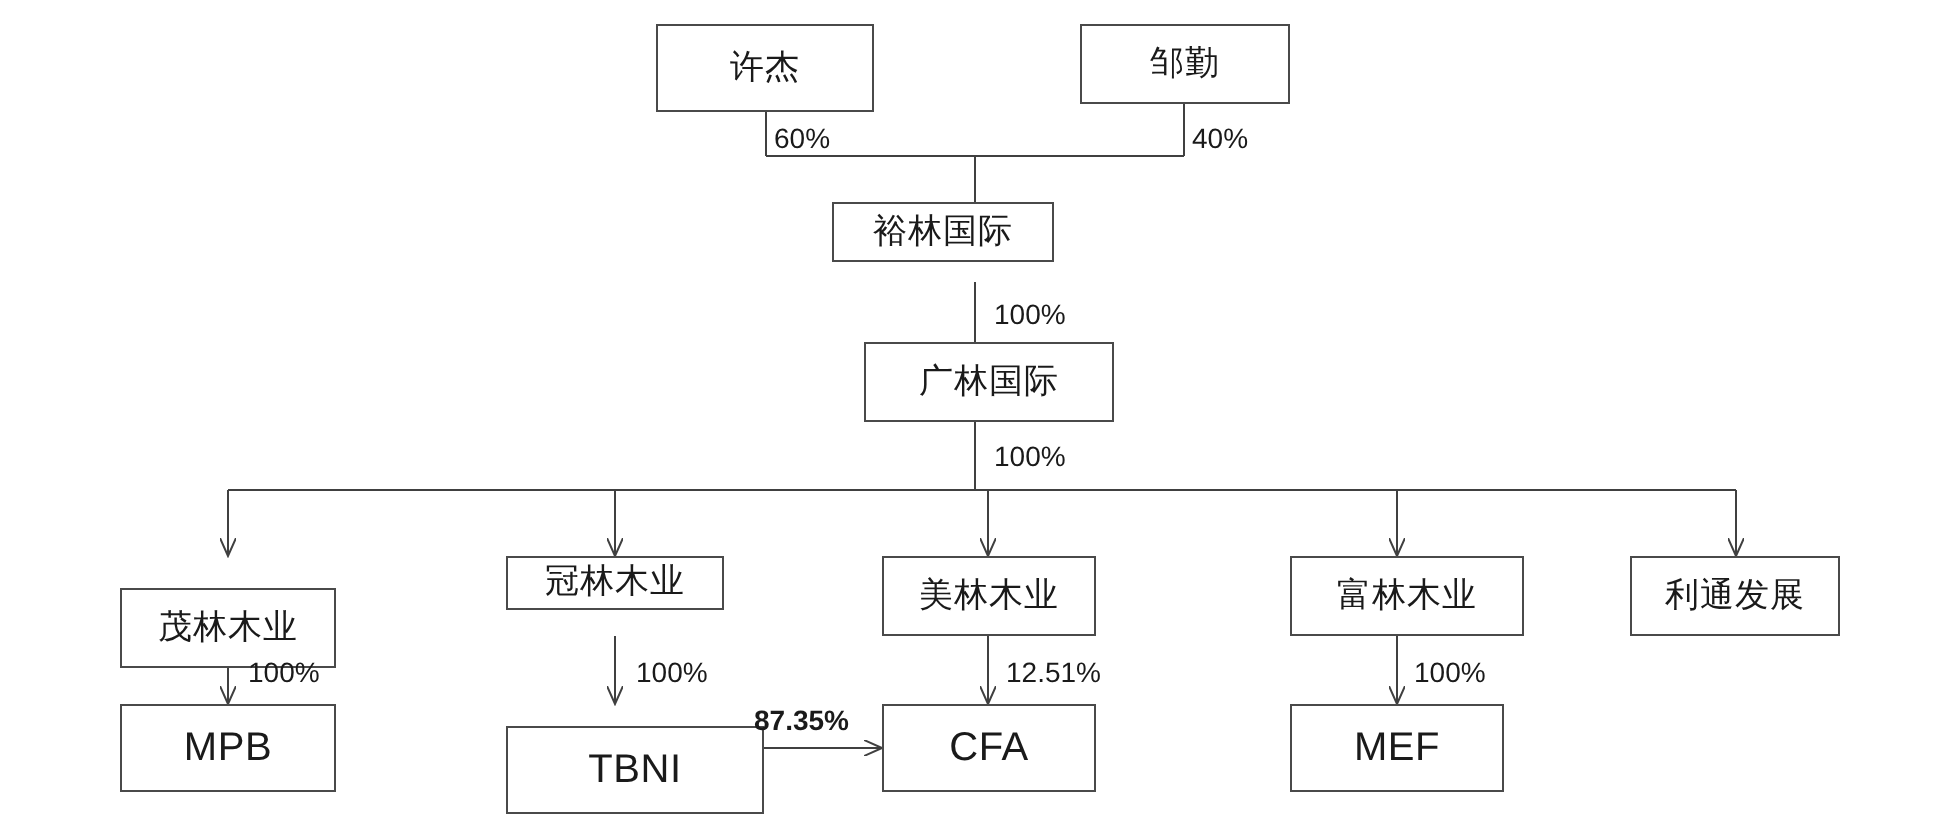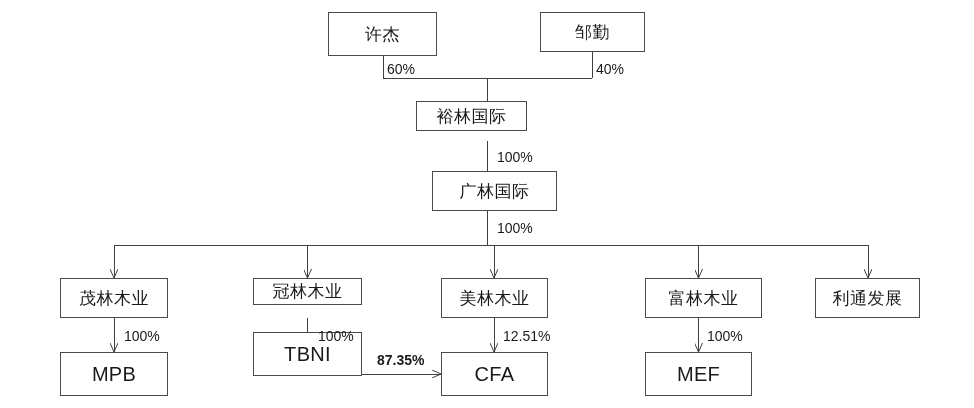--- a/index.html
+++ b/index.html
@@ -109,21 +109,21 @@
   </div>
 
   <div class="node-box node-cn" style="left:416px; top:101px; width:111px; height:30px;">
     <span class="node-label">裕林国际</span>
   </div>
 
   <div class="node-box node-cn" style="left:432px; top:171px; width:125px; height:40px;">
     <span class="node-label">广林国际</span>
   </div>
 
-  <div class="node-box node-cn" style="left:60px; top:278px; width:108px; height:40px;">
+  <div class="node-box node-cn" style="left:60px; top:294px; width:108px; height:40px;">
     <span class="node-label">茂林木业</span>
   </div>
 
   <div class="node-box node-cn" style="left:253px; top:278px; width:109px; height:27px;">
     <span class="node-label">冠林木业</span>
   </div>
 
   <div class="node-box node-cn" style="left:441px; top:278px; width:107px; height:40px;">
     <span class="node-label">美林木业</span>
   </div>
@@ -133,21 +133,21 @@
   </div>
 
   <div class="node-box node-cn" style="left:815px; top:278px; width:105px; height:40px;">
     <span class="node-label">利通发展</span>
   </div>
 
   <div class="node-box node-latin" style="left:60px; top:352px; width:108px; height:44px;">
     <span class="node-label">MPB</span>
   </div>
 
-  <div class="node-box node-latin" style="left:253px; top:332px; width:109px; height:44px;">
+  <div class="node-box node-latin" style="left:253px; top:363px; width:129px; height:44px;">
     <span class="node-label">TBNI</span>
   </div>
 
   <div class="node-box node-latin" style="left:441px; top:352px; width:107px; height:44px;">
     <span class="node-label">CFA</span>
   </div>
 
   <div class="node-box node-latin" style="left:645px; top:352px; width:107px; height:44px;">
     <span class="node-label">MEF</span>
   </div>

